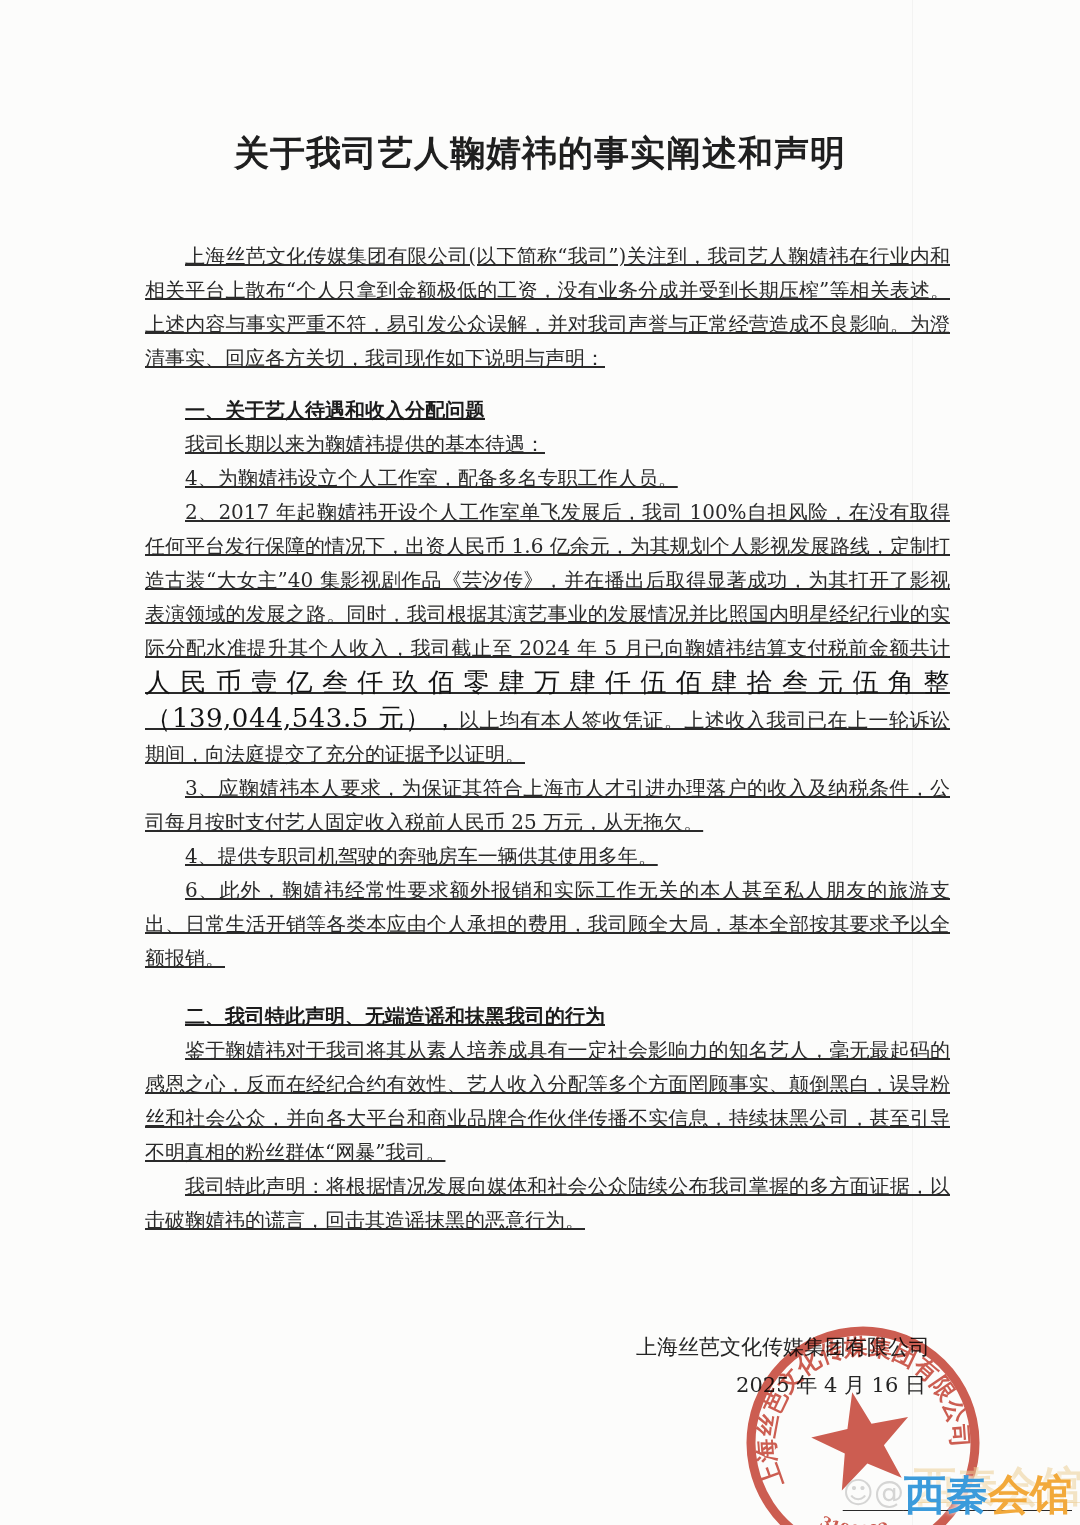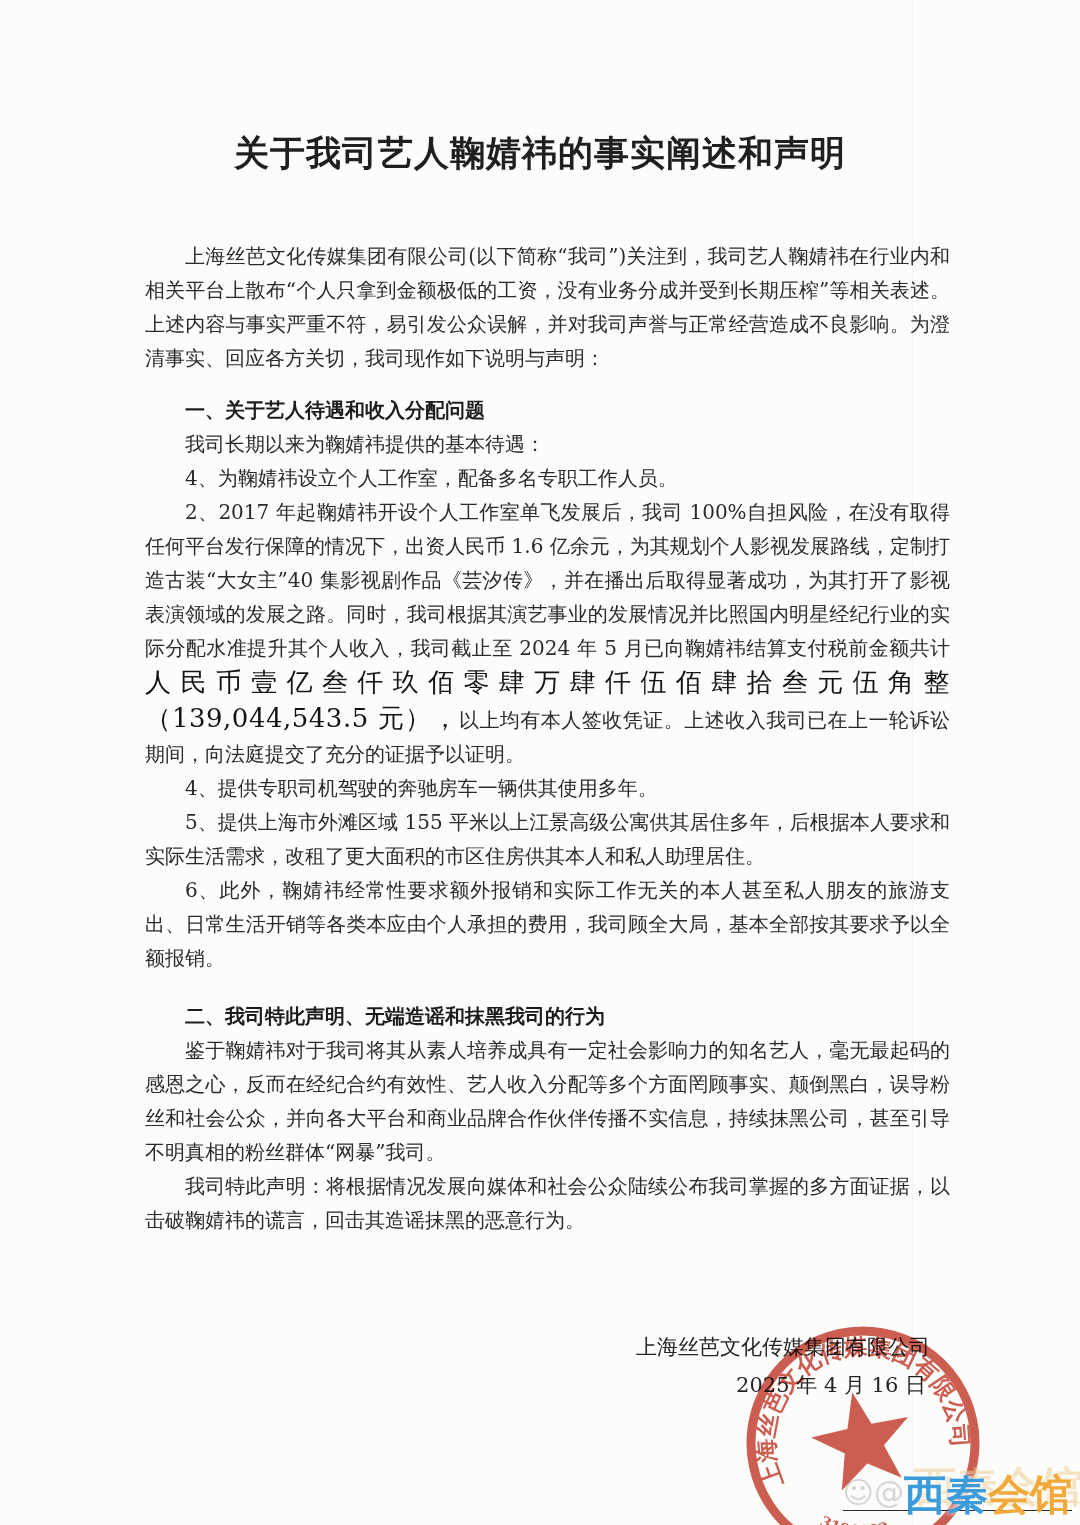--- a/index.html
+++ b/index.html
@@ -22,21 +22,21 @@
     font-weight:700;
     letter-spacing:1px;
     color:#1f1f1f;
   }
   .content{
     padding:62px 130px 0 145px;
     font-size:20px;
     line-height:34px;
     text-align:justify;
   }
-  .content p{margin:0;text-indent:2em;}
+  .content p{margin:0;text-indent:2em;text-decoration:underline;}
   .sec1{margin-top:18px;}
   .sec2{margin-top:24px;}
   .heading{font-weight:700;color:#1c1c1c;}
   .amount{
     font-size:26px;
     letter-spacing:0.5px;
     color:#141414;
   }
   .signature{
     position:absolute;
@@ -98,22 +98,22 @@
 
   <div class="content">
 
     <p>上海丝芭文化传媒集团有限公司(以下简称“我司”)关注到，我司艺人鞠婧祎在行业内和相关平台上散布“个人只拿到金额极低的工资，没有业务分成并受到长期压榨”等相关表述。上述内容与事实严重不符，易引发公众误解，并对我司声誉与正常经营造成不良影响。为澄清事实、回应各方关切，我司现作如下说明与声明：</p>
 
     <div class="sec1">
       <p class="heading">一、关于艺人待遇和收入分配问题</p>
       <p>我司长期以来为鞠婧祎提供的基本待遇：</p>
       <p>4、为鞠婧祎设立个人工作室，配备多名专职工作人员。</p>
       <p><span>2、2017 年起鞠婧祎开设个人工作室单飞发展后，我司 100%自担风险，在没有取得任何平台发行保障的情况下，出资人民币 1.6 亿余元，为其规划个人影视发展路线，定制打造古装“大女主”40 集影视剧作品《芸汐传》，并在播出后取得显著成功，为其打开了影视表演领域的发展之路。同时，我司根据其演艺事业的发展情况并比照国内明星经纪行业的实际分配水准提升其个人收入，我司截止至 2024 年 5 月已向鞠婧祎结算支付税前金额共计</span><span class="amount">人民币壹亿叁仟玖佰零肆万肆仟伍佰肆拾叁元伍角整（139,044,543.5 元），</span><span>以上均有本人签收凭证。上述收入我司已在上一轮诉讼期间，向法庭提交了充分的证据予以证明。</span></p>
+      <p>3、应鞠婧祎本人要求，为保证其符合上海市人才引进办理落户的收入及纳税条件，公司每月按时支付艺人固定收入税前人民币 25 万元，从无拖欠。</p>
       <p>4、提供专职司机驾驶的奔驰房车一辆供其使用多年。</p>
-      <p>5、提供上海市外滩区域 155 平米以上江景高级公寓供其居住多年，后根据本人要求和实际生活需求，改租了更大面积的市区住房供其本人和私人助理居住。</p>
       <p>6、此外，鞠婧祎经常性要求额外报销和实际工作无关的本人甚至私人朋友的旅游支出、日常生活开销等各类本应由个人承担的费用，我司顾全大局，基本全部按其要求予以全额报销。</p>
     </div>
 
     <div class="sec2">
       <p class="heading">二、我司特此声明、无端造谣和抹黑我司的行为</p>
       <p>鉴于鞠婧祎对于我司将其从素人培养成具有一定社会影响力的知名艺人，毫无最起码的感恩之心，反而在经纪合约有效性、艺人收入分配等多个方面罔顾事实、颠倒黑白，误导粉丝和社会公众，并向各大平台和商业品牌合作伙伴传播不实信息，持续抹黑公司，甚至引导不明真相的粉丝群体“网暴”我司。</p>
       <p>我司特此声明：将根据情况发展向媒体和社会公众陆续公布我司掌握的多方面证据，以击破鞠婧祎的谎言，回击其造谣抹黑的恶意行为。</p>
     </div>
 
   </div>

